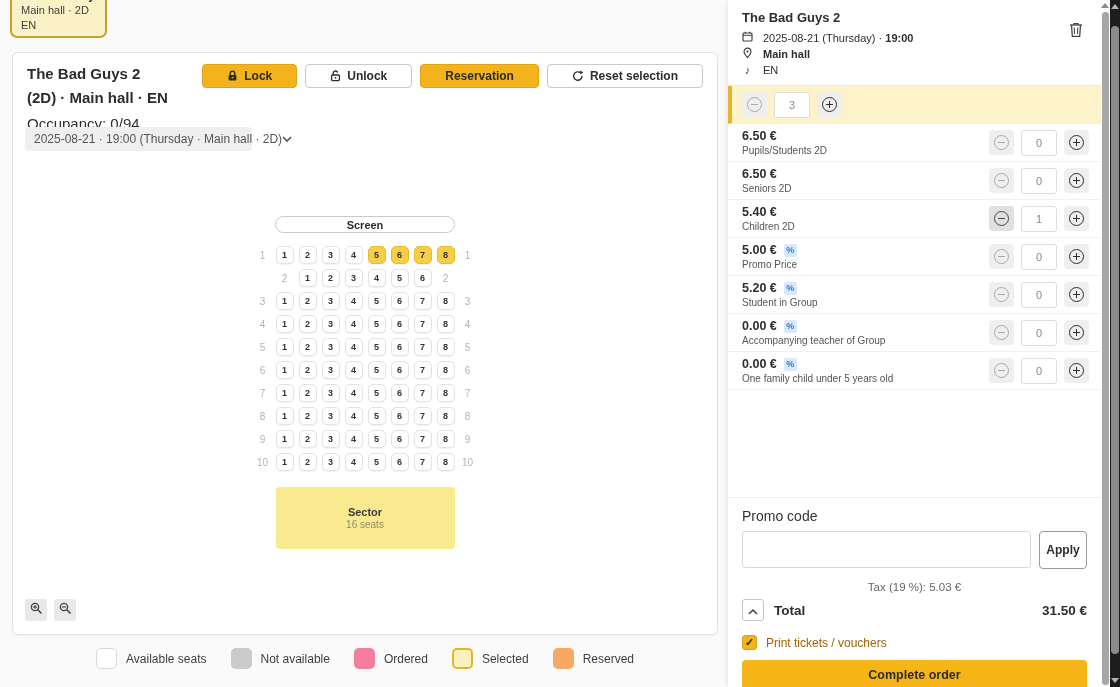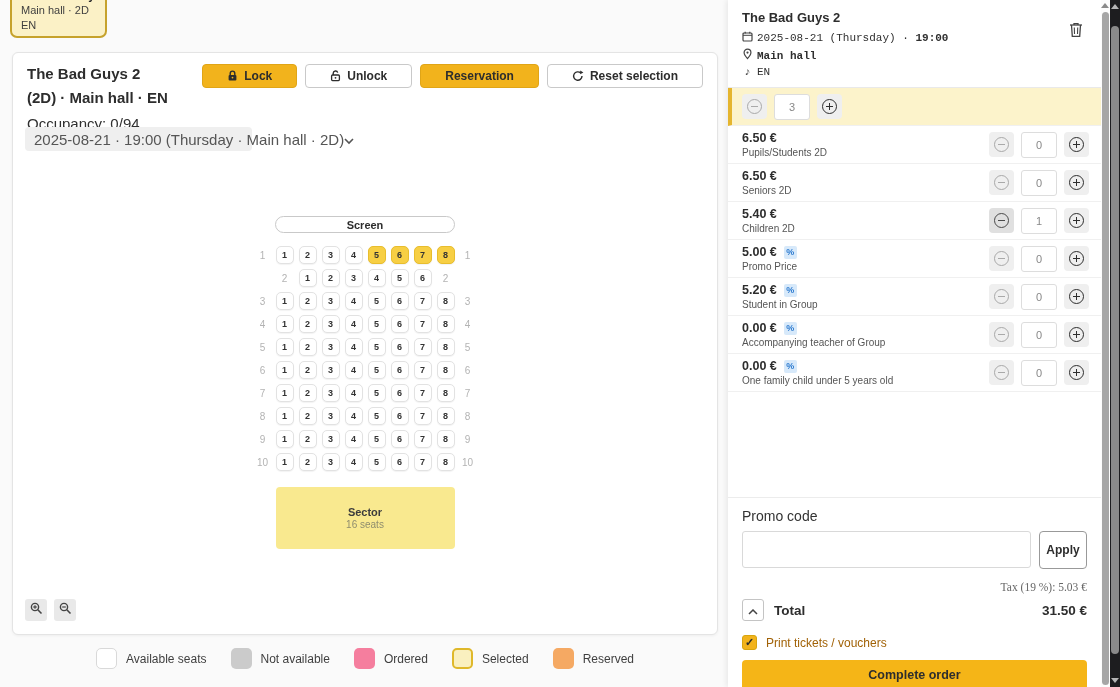--- a/index.html
+++ b/index.html
@@ -37,21 +37,21 @@
     display:inline-flex; align-items:center; gap:6px; height:24px; padding:0 24px;
     border-radius:4px; font-size:12px; font-weight:bold; color:#2d2d2d;
     background:#f2b31c; border:1px solid #e0a517;
   }
   .btn.outline { background:#fff; border:1px solid #c9c9c9; }
   .btn svg { display:block; }
 
   .session-select {
     position:absolute; left:12px; top:74px; width:227px; height:24px;
     background:#efefef; border-radius:4px; display:flex; align-items:center;
-    justify-content:space-between; padding:12px 9px; font-size:15px; color:#555;
+    justify-content:space-between; padding:12px 9px; font-size:12px; color:#555;
     border:none; cursor:pointer;
   }
   .session-select span { white-space:nowrap; }
 
   
   .seatmap { position:absolute; left:0; right:0; top:163px; display:flex; flex-direction:column; align-items:center; }
   .screen {
     width:180px; height:17px; border:1px solid #c9c9c9; border-radius:9px;
     display:flex; align-items:center; justify-content:center;
     font-size:11px; font-weight:bold; color:#2d2d2d; margin-bottom:13px; background:#fff;
@@ -90,21 +90,21 @@
   .swatch.reserved { background:#f5a963; }
   .legend-item span.lbl { font-size:12px; color:#3f3f3f; }
 
   
   .order-panel {
     position:absolute; left:728px; top:0; width:373px; height:687px;
     background:#fff; box-shadow:-2px 0 5px rgba(0,0,0,.07);
   }
   .op-head { padding:10px 14px 6px; position:relative; }
   .op-title { font-size:13px; font-weight:bold; margin-bottom:6px; }
-  .op-meta { display:flex; align-items:center; gap:4px; font-size:11px; color:#2f2f2f; margin-bottom:3px;font-family:Liberation Mono, monospace; }
+  .op-meta { display:flex; align-items:center; gap:10px; font-size:11px; color:#2f2f2f; margin-bottom:3px; }
   .op-meta .bold { font-weight:bold; }
   .op-meta .note-glyph { font-size:11px; color:#444; width:11px; text-align:center; }
   .trash-button { position:absolute; top:20px; right:16px; background:none; border:none; padding:2px; }
   .op-divider { border-top:1px solid #e9e9e9; }
 
   .ticket { display:flex; align-items:center; height:38px; padding:0 12px 0 14px; border-bottom:1px solid #f0f0f0; }
   .ticket.hl { background:#fcf3cb; border-left:4px solid #e5b52e; padding-left:10px; }
   .t-info { flex:1; min-width:0; }
   .t-priceline { display:flex; align-items:center; gap:7px; }
   .t-price { font-size:12.5px; font-weight:bold; }
@@ -123,21 +123,21 @@
   .circ::before { content:""; position:absolute; left:3px; right:3px; top:50%; height:1.5px; margin-top:-1px; background:currentColor; }
   .circ.pl::after { content:""; position:absolute; top:3px; bottom:3px; left:50%; width:1.5px; margin-left:-1px; background:currentColor; }
   .qty { width:36px; height:26px; border:1px solid #ddd; border-radius:3px; text-align:center;
     font-size:11px; color:#888; background:#fff; font-family:inherit; }
 
   .op-bottom { position:absolute; left:0; right:0; top:497px; border-top:1px solid #ececec; padding:10px 14px 0; }
   .promo-label { font-size:14px; color:#333; margin-bottom:7px; }
   .promo-row { display:flex; gap:8px; }
   .promo-input { flex:1; height:37px; border:1px solid #d9d9d9; border-radius:3px; padding:0 8px; font-size:12px; font-family:inherit; }
   .apply-btn { width:48px; height:38px; background:#fff; border:1px solid #999; border-radius:4px; font-size:12px; font-weight:bold; color:#2d2d2d; }
-  .tax-line { text-align:right; font-size:11.5px; color:#666; margin-top:12px;font-family:Liberation Serif, serif; }
+  .tax-line { text-align:center; font-size:11.5px; color:#666; margin-top:12px; }
   .total-row { display:flex; align-items:center; margin-top:6px; }
   .collapse-btn { width:22px; height:22px; background:#fff; border:1px solid #c4c4c4; border-radius:3px;
     display:flex; align-items:center; justify-content:center; }
   .total-label { font-size:13.5px; font-weight:bold; margin-left:10px; flex:1; }
   .total-value { font-size:13.5px; font-weight:bold; }
   .check-row { display:flex; align-items:center; gap:9px; margin-top:14px; }
   .checkbox { width:15px; height:15px; border-radius:3px; border:1px solid #d8a50f; background:#fff;
     display:flex; align-items:center; justify-content:center; font-size:11px; font-weight:bold; color:#2d2d2d; }
   .checkbox.checked { background:#f2b31c; }
   .checkbox.checked::before { content:"\2713"; }

